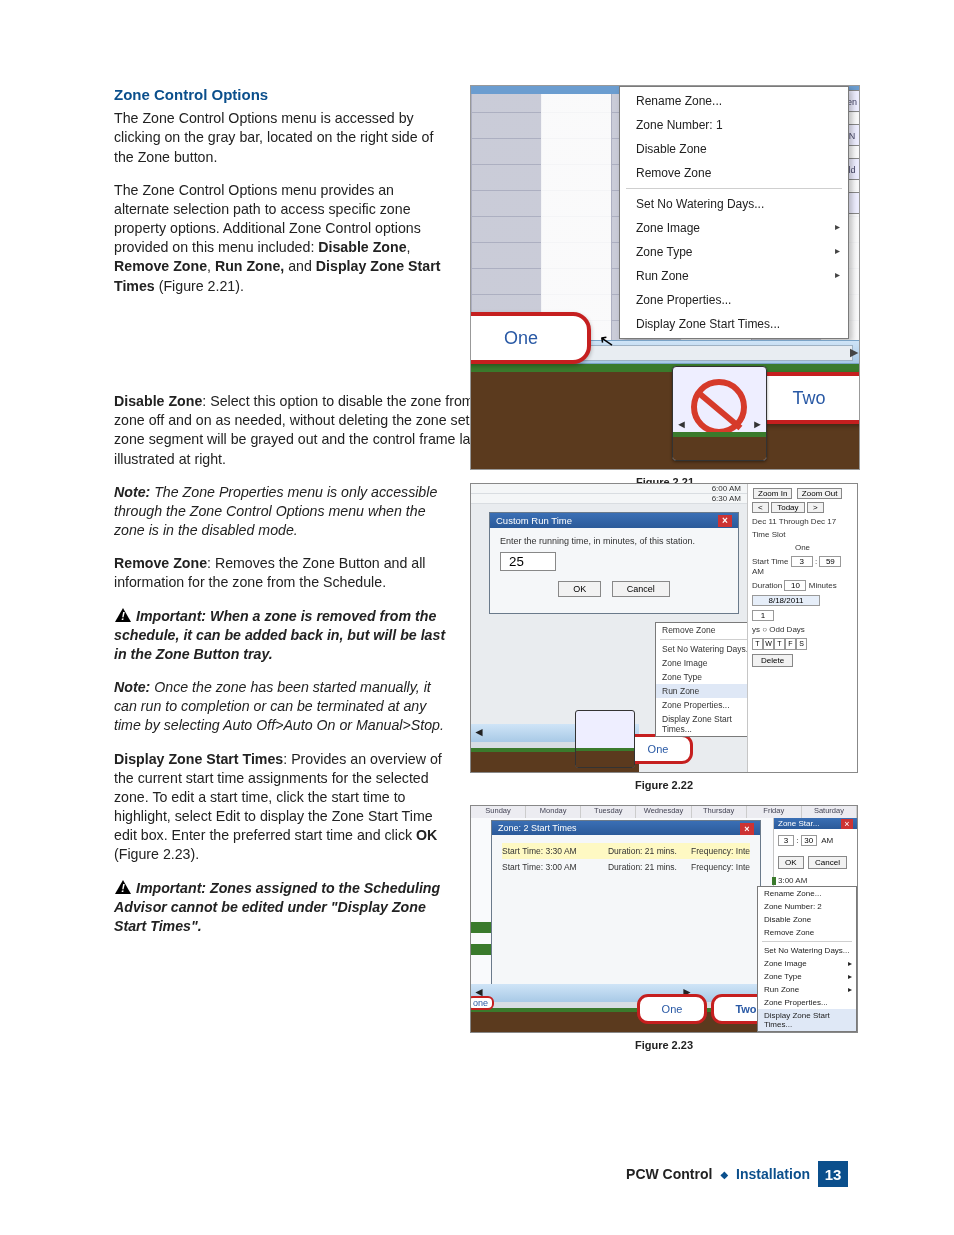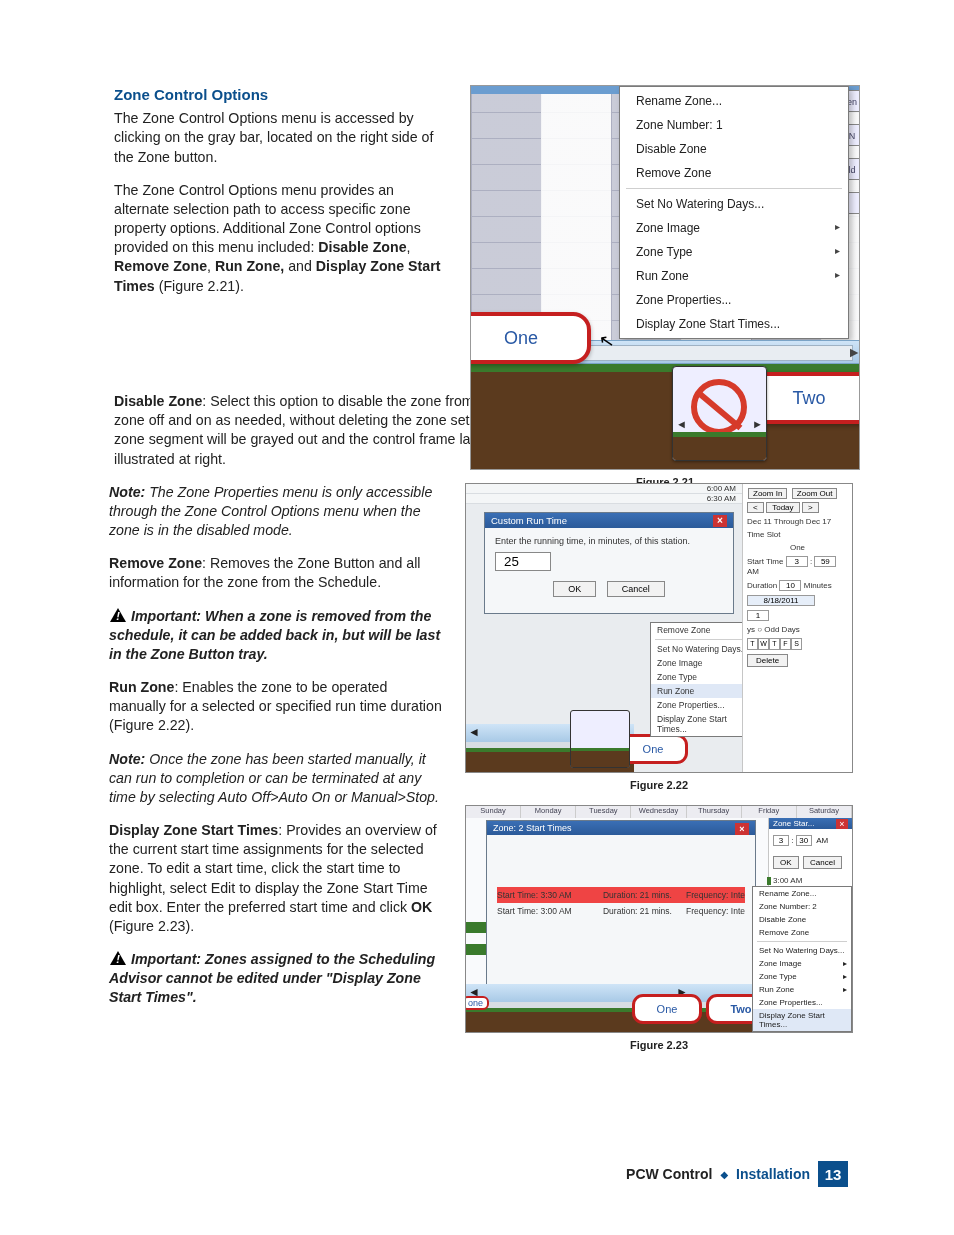--- a/index.html
+++ b/index.html
@@ -237,21 +237,21 @@
   .days23 { position:absolute; left:0; right:0; top:0; height:12px; background:#ececf1; display:flex; font-size:7.5px; color:#445;}
   .days23 span{ flex:1; text-align:center; border-right:1px solid #ccc; }
   .dlg23 {
     position:absolute; left:20px; top:14px; width:270px; height:216px;
     background:#f5f7f9; border:1px solid #6a7a8b;
   }
   .dlg23 .ttl{ background:linear-gradient(#3a6fb5,#2b5a99); color:#fff; padding:2px 6px; font-size:9px;}
   .dlg23 .ttl .x{float:right; background:#c33; color:#fff; width:14px; line-height:12px; text-align:center; font-weight:700;}
   .dlg23 .rows { padding:8px 10px; font-size:8.5px;}
   .dlg23 .rows .r{ display:flex; gap:14px; padding:3px 0; color:#333;}
-  .dlg23 .rows .r.hl{ background:#ef4444;margin-top:44px;}
+  .dlg23 .rows .r.hl{ background:#fef9c3;}
   .dlg23 .rows .r span:first-child{ width:92px;}
   .dlg23 .btns { position:absolute; bottom:8px; left:0; right:0; text-align:center;}
   .dlg23 .btns button{ font-size:14px; padding:2px 18px; margin:0 8px; border:1px solid #888; background:#f2f2f2;}
   .rp23 { position:absolute; right:0; top:12px; width:84px; bottom:0; border-left:1px solid #c6c6c6; background:#fff; padding:4px;}
   .rp23 .popttl{ background:linear-gradient(#3a6fb5,#2b5a99); color:#fff; font-size:8px; padding:1px 4px; margin:-4px -4px 4px -4px;}
   .rp23 .popttl .x{float:right; background:#c33; color:#fff; width:12px; text-align:center; line-height:10px; font-size:9px;}
   .rp23 input{width:16px; font-size:8px; border:1px solid #999; text-align:center;}
   .rp23 .okc button{ font-size:8px; padding:1px 6px; border:1px solid #888; background:#f2f2f2; margin:4px 2px 6px 0;}
   .rp23 .bar{ font-size:8px; color:#333; padding:1px 0; }
   .rp23 .sz{ position:relative; }
@@ -357,38 +357,35 @@
       <div class="fig-cap">Figure 2.21</div>
     </div>
   </div>
 
   <div style="font-size:14.2px; line-height:1.35; margin-top:-110px; width:510px;">
     <div class="p">
       <span class="b">Disable Zone</span><span>: Select this option to disable the zone from operation. Toggles the zone off and on as needed, without deleting the zone setup. The corresponding zone segment will be grayed out and the control frame labeled non-operation as illustrated at right.</span>
     </div>
   </div>
 
-  <div class="cols" style="margin-top:4px;justify-content:center;">
+  <div class="cols" style="margin-top:4px;">
     <div class="left">
       <div class="p i">
         <span class="bi">Note:</span><span> The Zone Properties menu is only accessible through the Zone Control Options menu when the zone is in the disabled mode.</span>
       </div>
       <div class="p">
         <span class="b">Remove Zone</span><span>: Removes the Zone Button and all information for the zone from the Schedule.</span>
       </div>
       <div class="p bi">
         <span class="warn-icon">
           <svg width="18" height="16">
               <polygon points="9,1 17,15 1,15" fill="#000"></polygon>
               <text x="9" y="13" font-size="11" text-anchor="middle" fill="#fff" font-weight="700">!</text>
             </svg>
         </span><span> Important: When a zone is removed from the schedule, it can be added back in, but will be last in the Zone Button tray.</span>
-      </div>
-      <div class="p">
-        <span class="b">Run Zone</span><span>: Enables the zone to be operated manually for a selected or specified run time duration (Figure 2.22).</span>
       </div>
       <div class="p i">
         <span class="bi">Note:</span><span> Once the zone has been started manually, it can run to completion or can be terminated at any time by selecting Auto Off&gt;Auto On or Manual&gt;Stop.</span>
       </div>
       <div class="p">
         <span class="b">Display Zone Start Times</span><span>: Provides an overview of the current start time assignments for the selected zone. To edit a start time, click the start time to highlight, select Edit to display the Zone Start Time edit box. Enter the preferred start time and click </span><span class="b">OK</span><span> (Figure 2.23).</span>
       </div>
       <div class="p bi">
         <span class="warn-icon">
           <svg width="18" height="16">

